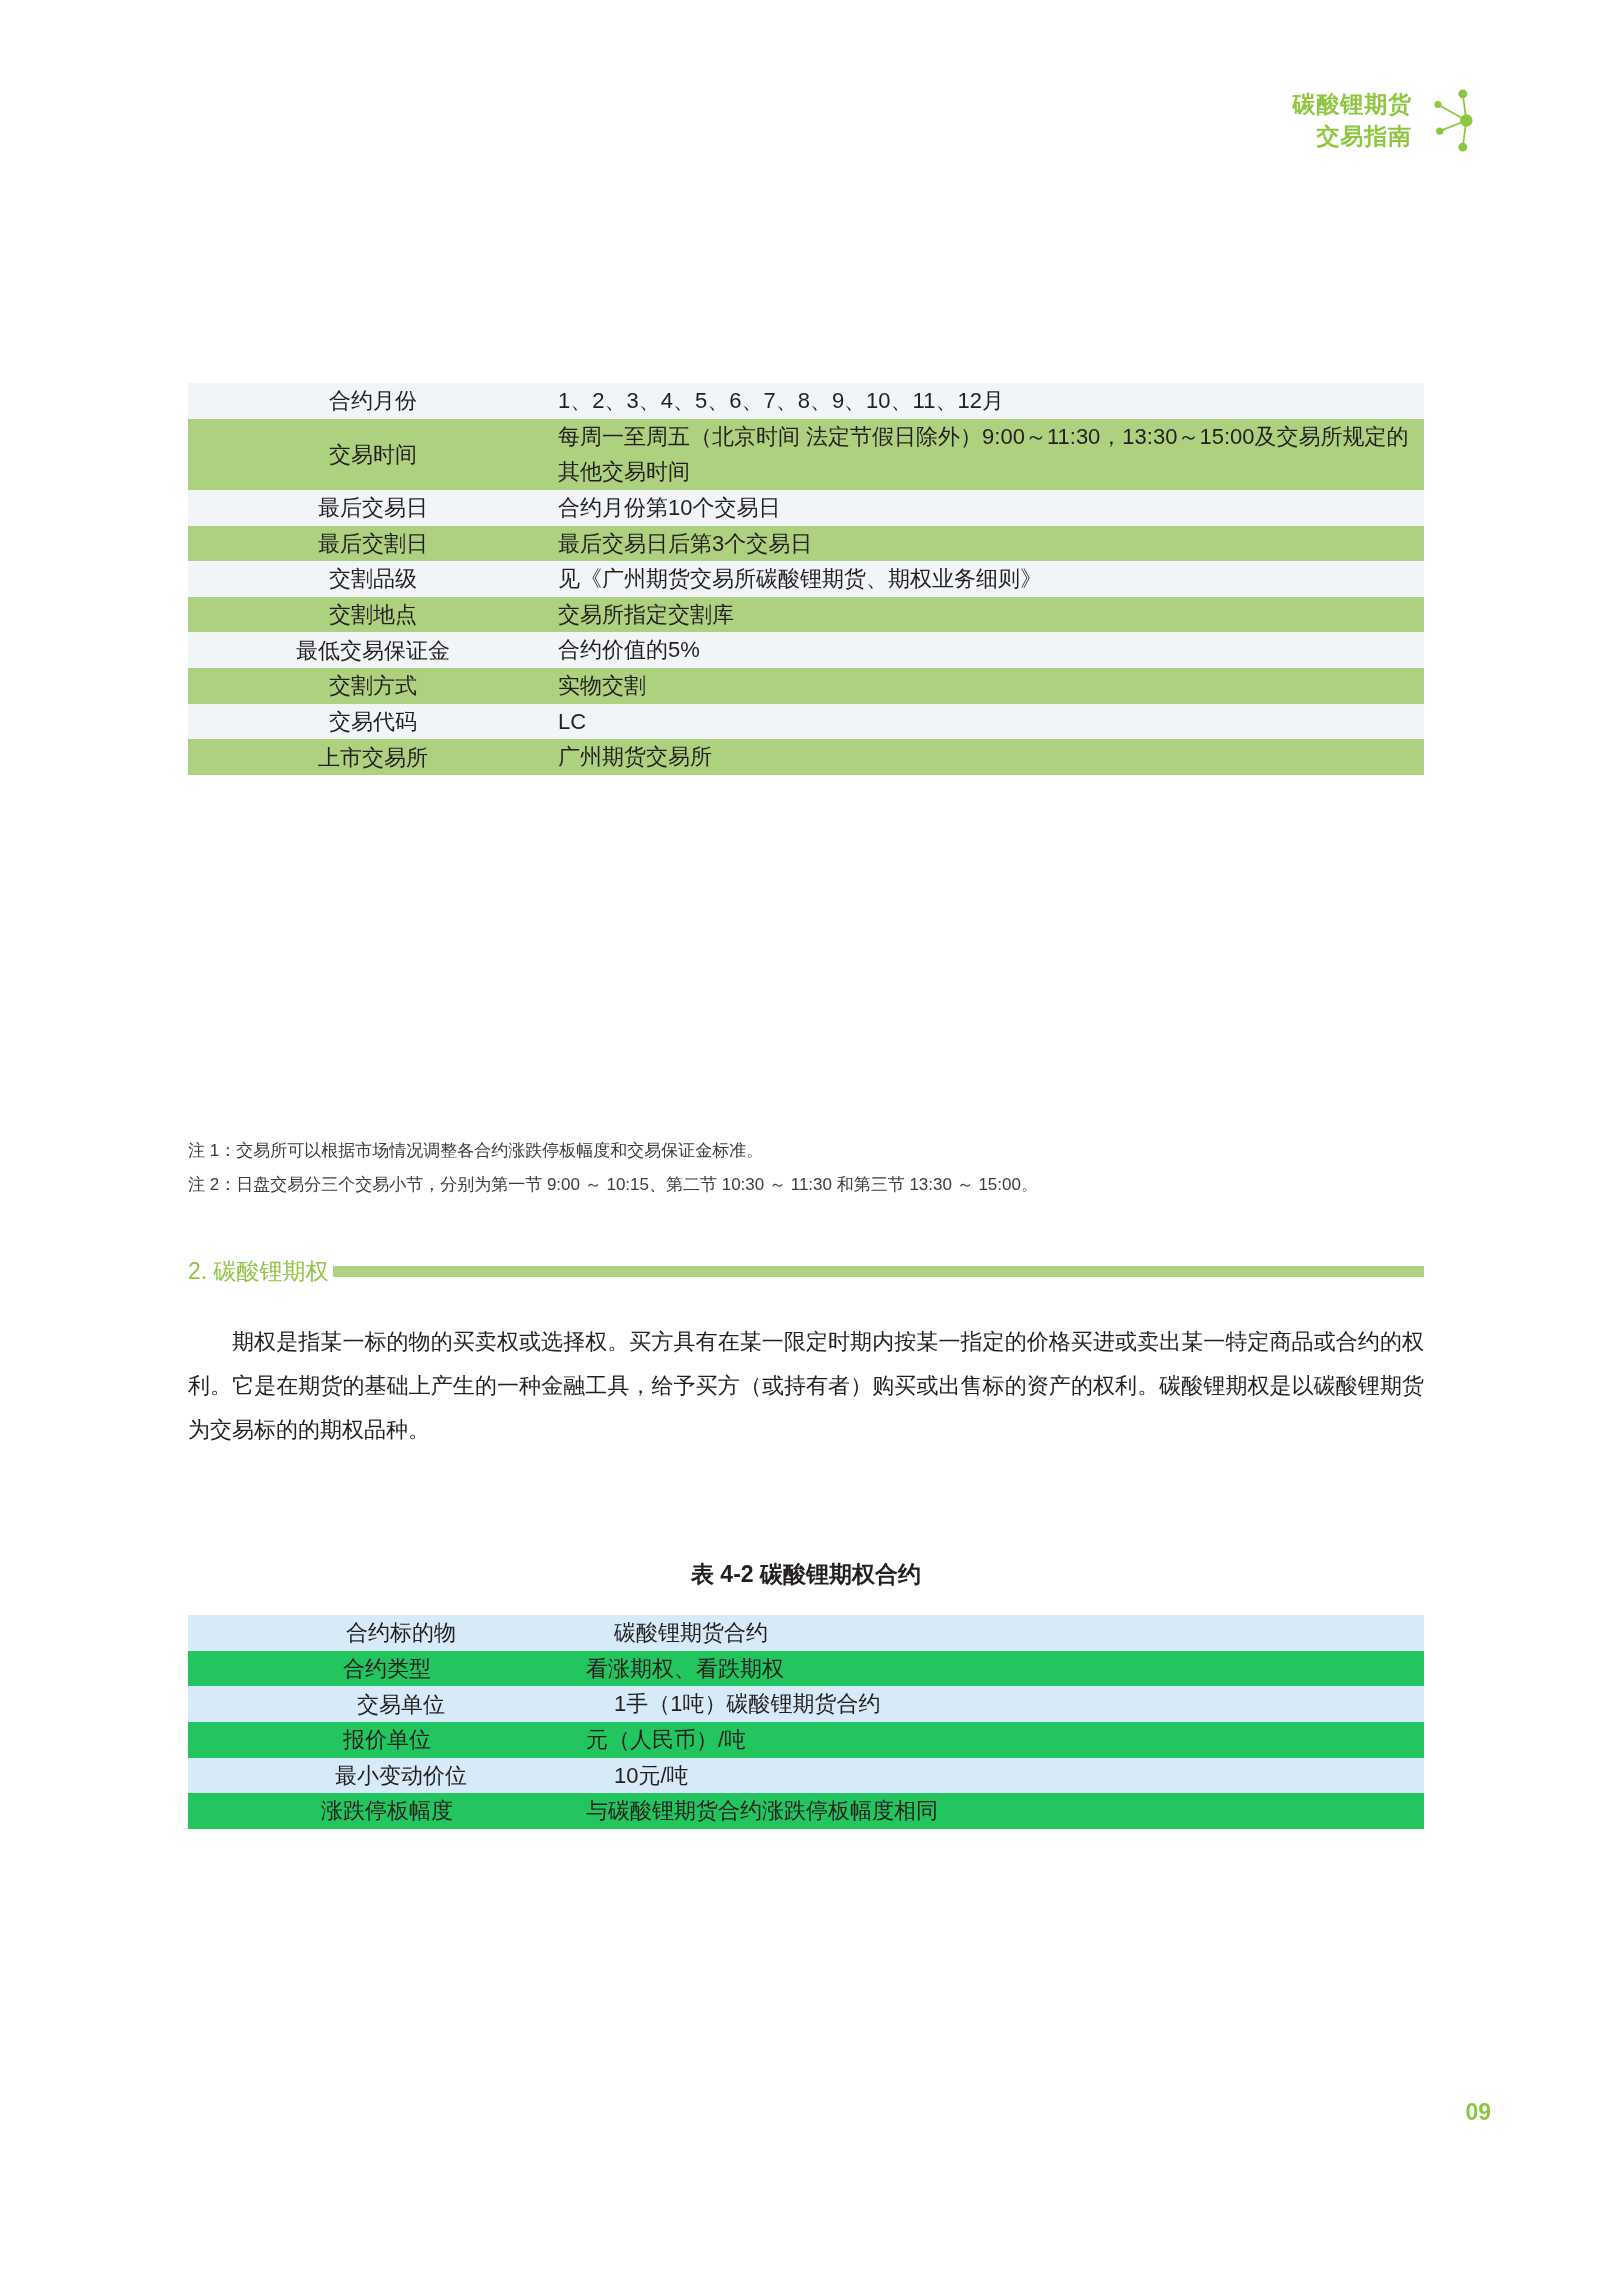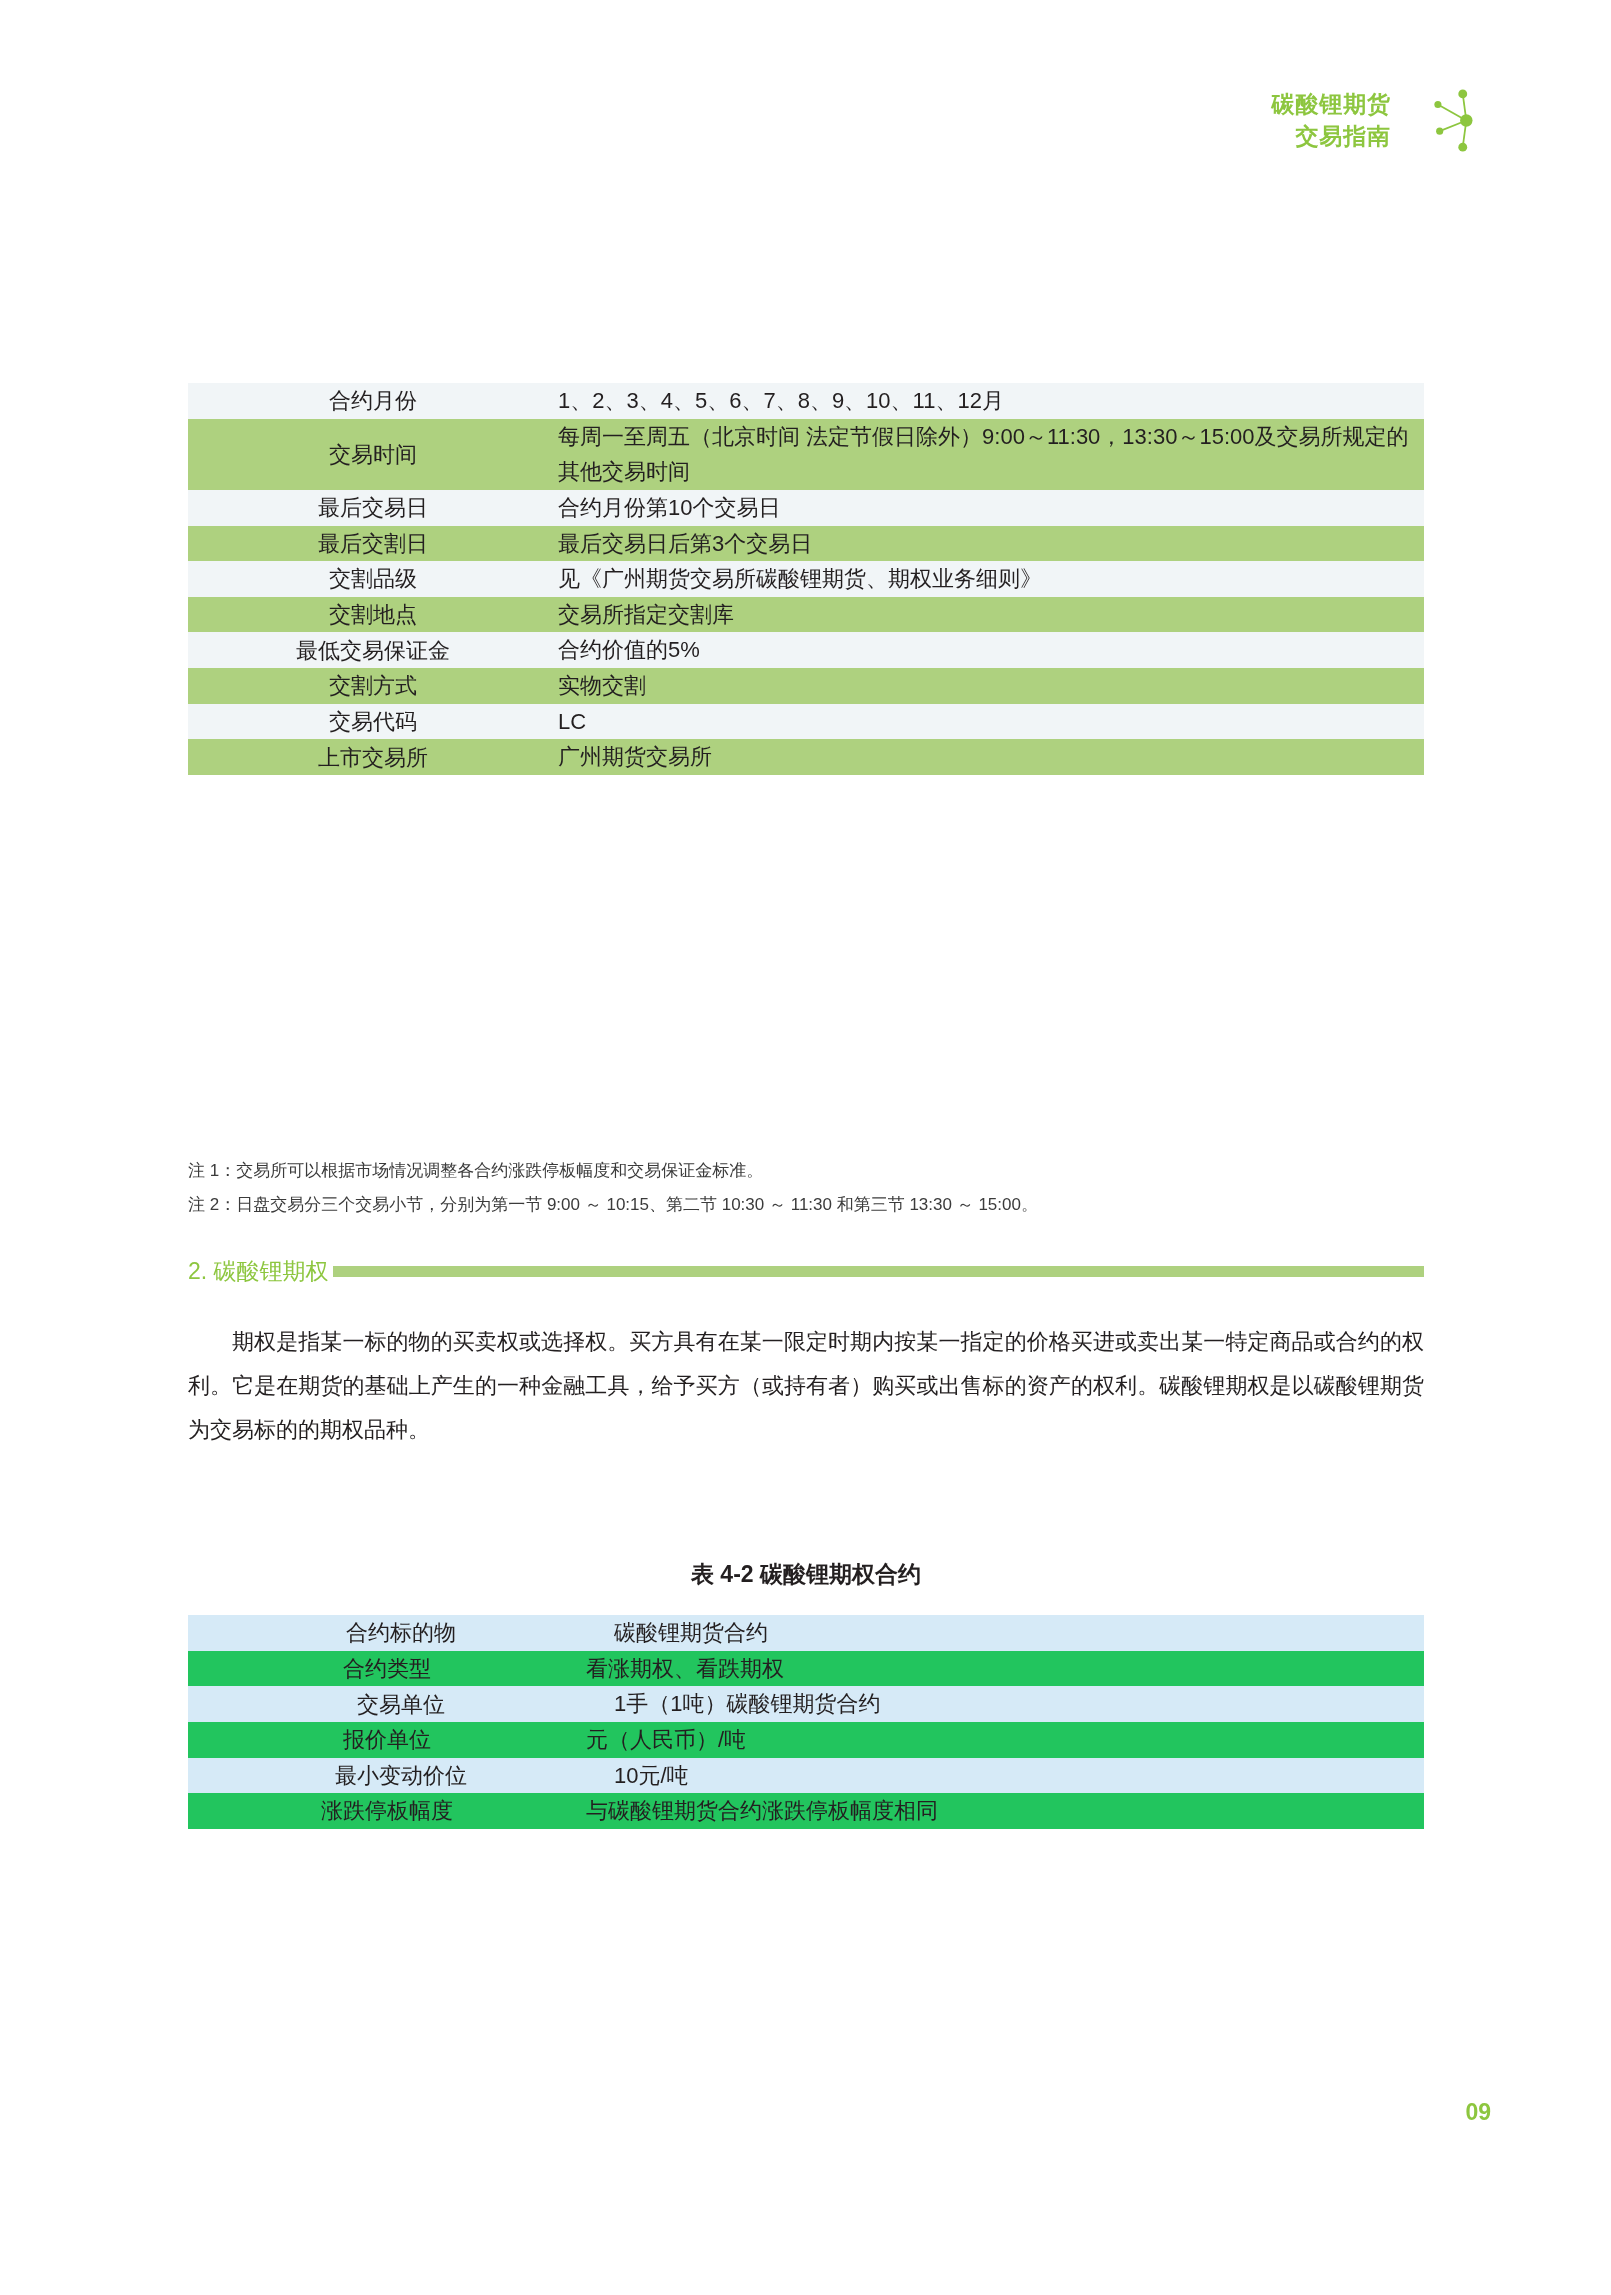--- a/index.html
+++ b/index.html
@@ -16,21 +16,21 @@
     overflow: hidden;
   }
 
   
   .header {
     position: absolute;
     top: 85px;
     right: 135px;
     display: flex;
     align-items: center;
-    gap: 22px;
+    gap: 1px;
   }
   .header-title {
     text-align: right;
     font-weight: bold;
     color: #8dc63f;
     font-size: 23px;
     line-height: 1.35;
     letter-spacing: 0.9px;
   }
   .header-logo {
@@ -75,21 +75,20 @@
 
   .tbl1-wrap { position: absolute; top: 383px; left: 188px; }
   .notes {
     position: absolute;
     top: 1134px;
     left: 188px;
     width: 1236px;
     font-size: 17px;
     color: #3b3b3b;
     line-height: 2.0;
-    margin-top: 20px;
   }
 
   
   .section-head {
     position: absolute;
     top: 1256px;
     left: 188px;
     width: 1236px;
     display: flex;
     align-items: center;

